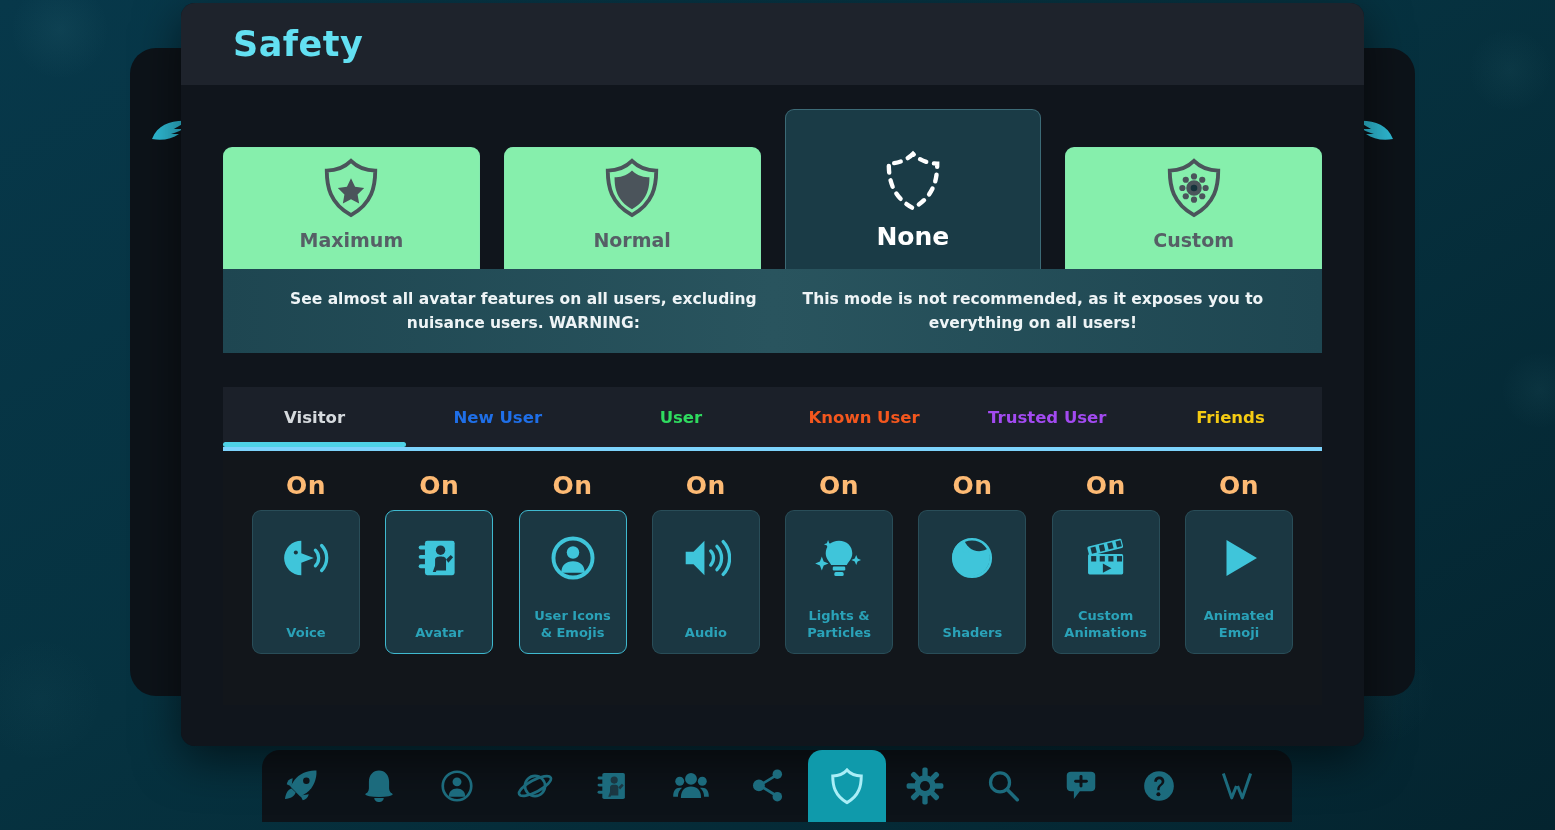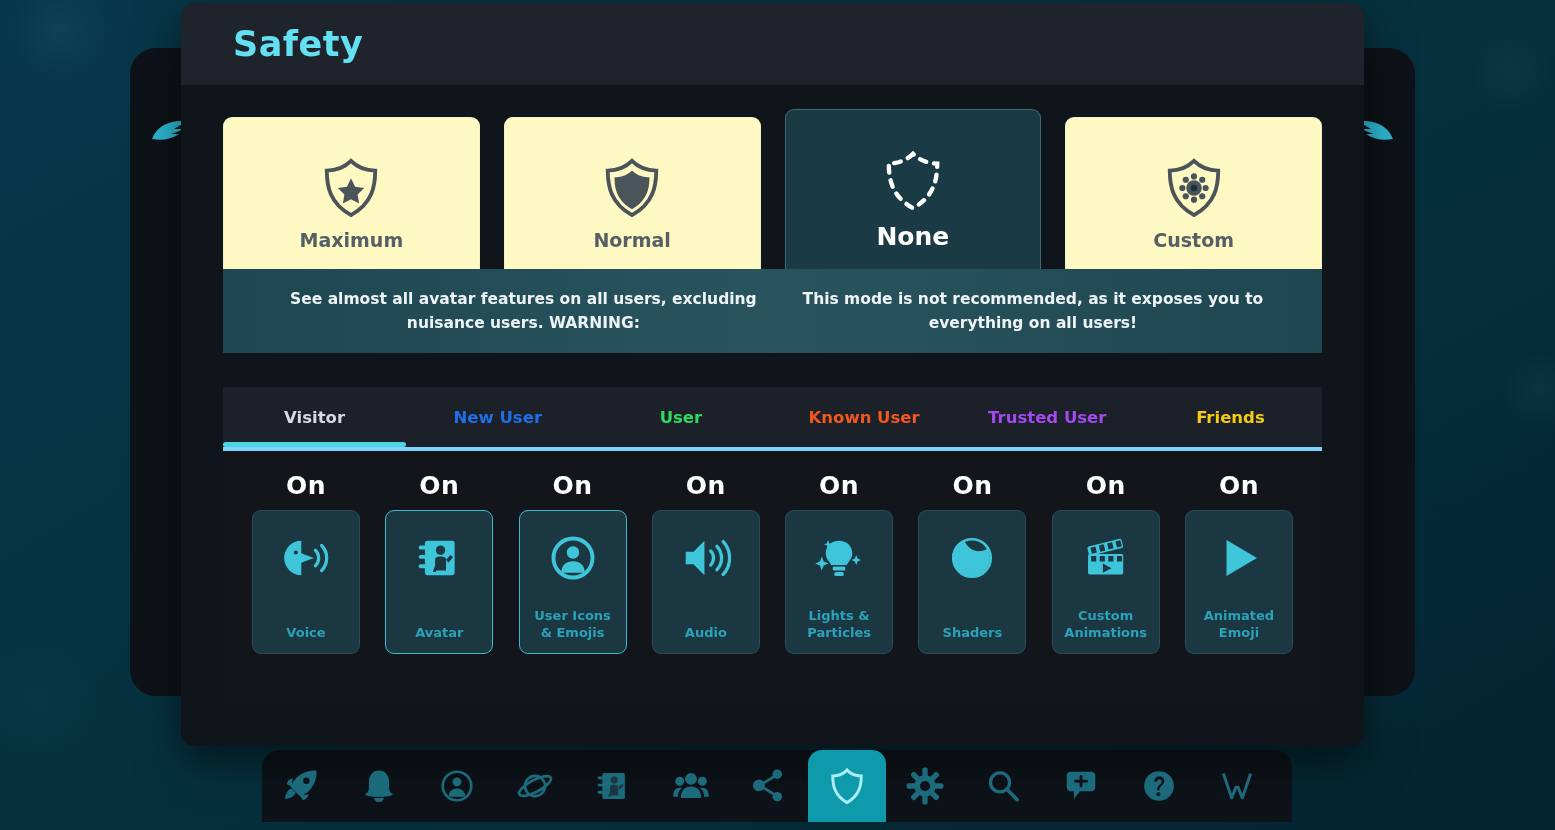--- a/index.html
+++ b/index.html
@@ -49,23 +49,23 @@
   }
   #page-title{
     font-size:35px; font-weight:bold; color:#63e0f2; letter-spacing:.5px;
   }
   #modal-body{ position:relative; height:661px; background:#10151c; padding:0 42px; }
 
   
   #level-wrap{ position:relative; margin-top:24px; height:278px; }
   #level-row{ display:flex; gap:24px; align-items:flex-end; height:160px; }
   .level-card{
-    flex:1; background:#fef9c3; border-radius:9px 9px 0 0;
+    flex:1; background:#86efac; border-radius:9px 9px 0 0;
     display:flex; flex-direction:column; align-items:center; justify-content:flex-end;
-    padding-bottom:18px; height:152px; position:relative;
+    padding-bottom:18px; height:122px; position:relative;
     border:1px solid rgba(120,190,205,.10); border-bottom:none;
     cursor:pointer;
   }
   .level-card.selected{
     height:160px; background:#1a3b46;
     border:1px solid rgba(140,215,230,.30); border-bottom:none;
   }
   .level-icon{ height:70px; display:flex; align-items:center; justify-content:center; margin-bottom:6px; }
   .level-label{ font-size:19px; font-weight:bold; color:#565f66; }
   .level-card.selected .level-label{ color:#ffffff; font-size:25px; }
@@ -95,21 +95,21 @@
 
   
   #feature-panel{
     background:#12161b; height:254px; padding:20px 24px 0 24px;
     display:flex; gap:0; justify-content:space-between;
   }
   .feature{
     width:118px; display:flex; flex-direction:column; align-items:center;
   }
   .feature-state{
-    font-size:25px; font-weight:bold; color:#ffffff; margin-bottom:10px;
+    font-size:25px; font-weight:bold; color:#fdba74; margin-bottom:10px;
     letter-spacing:.5px;
   }
   .feature-tile{
     width:108px; height:144px; background:#1b3742; border-radius:9px;
     border:1px solid rgba(120,190,205,.16);
     display:flex; flex-direction:column; align-items:center;
     padding-top:18px; cursor:pointer; position:relative;
   }
   .feature-tile.highlight{ border-color:#3fb9cf; }
   .feature-icon{ height:58px; display:flex; align-items:center; justify-content:center; }

